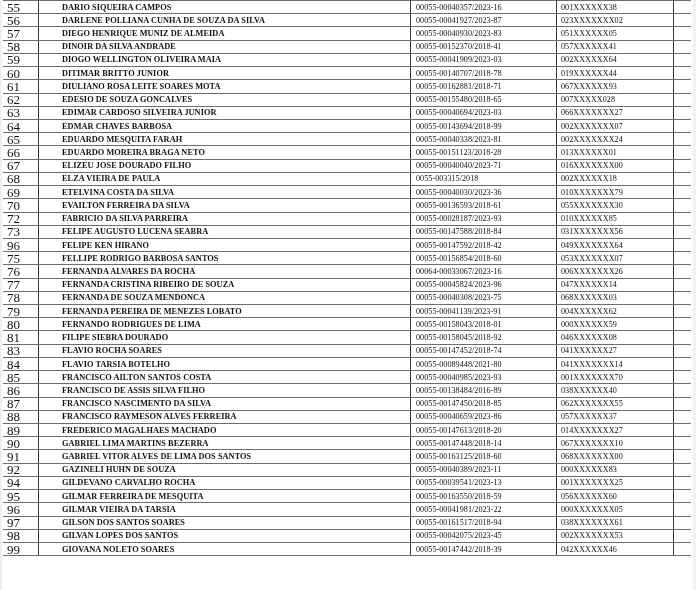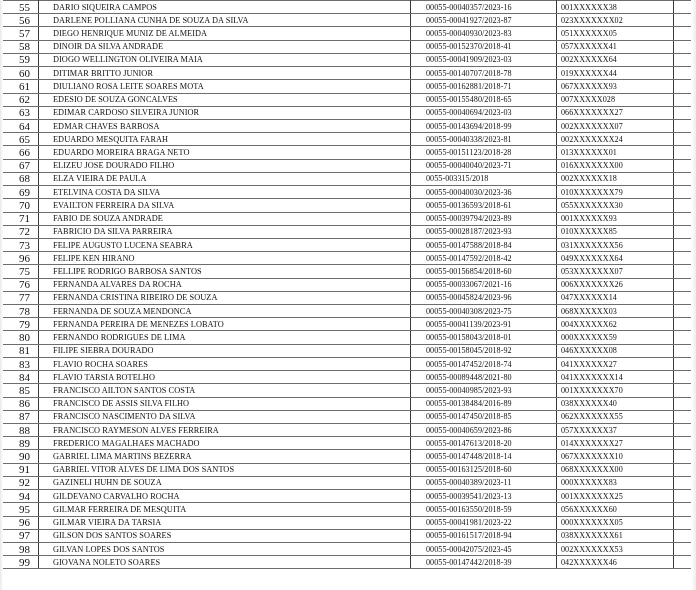--- a/index.html
+++ b/index.html
@@ -58,29 +58,30 @@
     font-size: 8.3px;
     line-height: 11px;
     color: #111111;
     white-space: nowrap;
     overflow: hidden;
     letter-spacing: 0.05px;
     vertical-align: middle;
   }
 
   #doc-table td.seq {
-    padding-left: 16px;
-    font-size: 11px;
+    padding-left: 4px;
+    font-size: 13px;
     margin-left: 27px;
   }
   #doc-table td.name {
-    padding-left: 14px;
+    padding-left: 23px;
+    font-weight: bold;
   }
   #doc-table td.proc {
-    padding-left: 15px;
+    padding-left: 5px;
     font-size: 8.1px;
     margin-left: 40px;
   }
   #doc-table td.cpf {
     padding-left: 4px;
     font-size: 8.1px;
   }
   #doc-table td.blank {
     padding: 0;
   }
@@ -206,27 +207,20 @@
         <td class="blank"></td>
       </tr>
       <tr>
         <td class="seq">70</td>
         <td class="name">EVAILTON FERREIRA DA SILVA</td>
         <td class="proc">00055-00136593/2018-61</td>
         <td class="cpf">055XXXXXXX30</td>
         <td class="blank"></td>
       </tr>
       <tr>
-        <td class="seq">71</td>
-        <td class="name">FABIO DE SOUZA ANDRADE</td>
-        <td class="proc">00055-00039794/2023-89</td>
-        <td class="cpf">001XXXXXX93</td>
-        <td class="blank"></td>
-      </tr>
-      <tr>
         <td class="seq">72</td>
         <td class="name">FABRICIO DA SILVA PARREIRA</td>
         <td class="proc">00055-00028187/2023-93</td>
         <td class="cpf">010XXXXXX85</td>
         <td class="blank"></td>
       </tr>
       <tr>
         <td class="seq">73</td>
         <td class="name">FELIPE AUGUSTO LUCENA SEABRA</td>
         <td class="proc">00055-00147588/2018-84</td>
@@ -243,21 +237,21 @@
       <tr>
         <td class="seq">75</td>
         <td class="name">FELLIPE RODRIGO BARBOSA SANTOS</td>
         <td class="proc">00055-00156854/2018-60</td>
         <td class="cpf">053XXXXXXX07</td>
         <td class="blank"></td>
       </tr>
       <tr>
         <td class="seq">76</td>
         <td class="name">FERNANDA ALVARES DA ROCHA</td>
-        <td class="proc">00055-00033067/2021-16</td>
+        <td class="proc">00064-00033067/2023-16</td>
         <td class="cpf">006XXXXXXX26</td>
         <td class="blank"></td>
       </tr>
       <tr>
         <td class="seq">77</td>
         <td class="name">FERNANDA CRISTINA RIBEIRO DE SOUZA</td>
         <td class="proc">00055-00045824/2023-96</td>
         <td class="cpf">047XXXXXX14</td>
         <td class="blank"></td>
       </tr>

